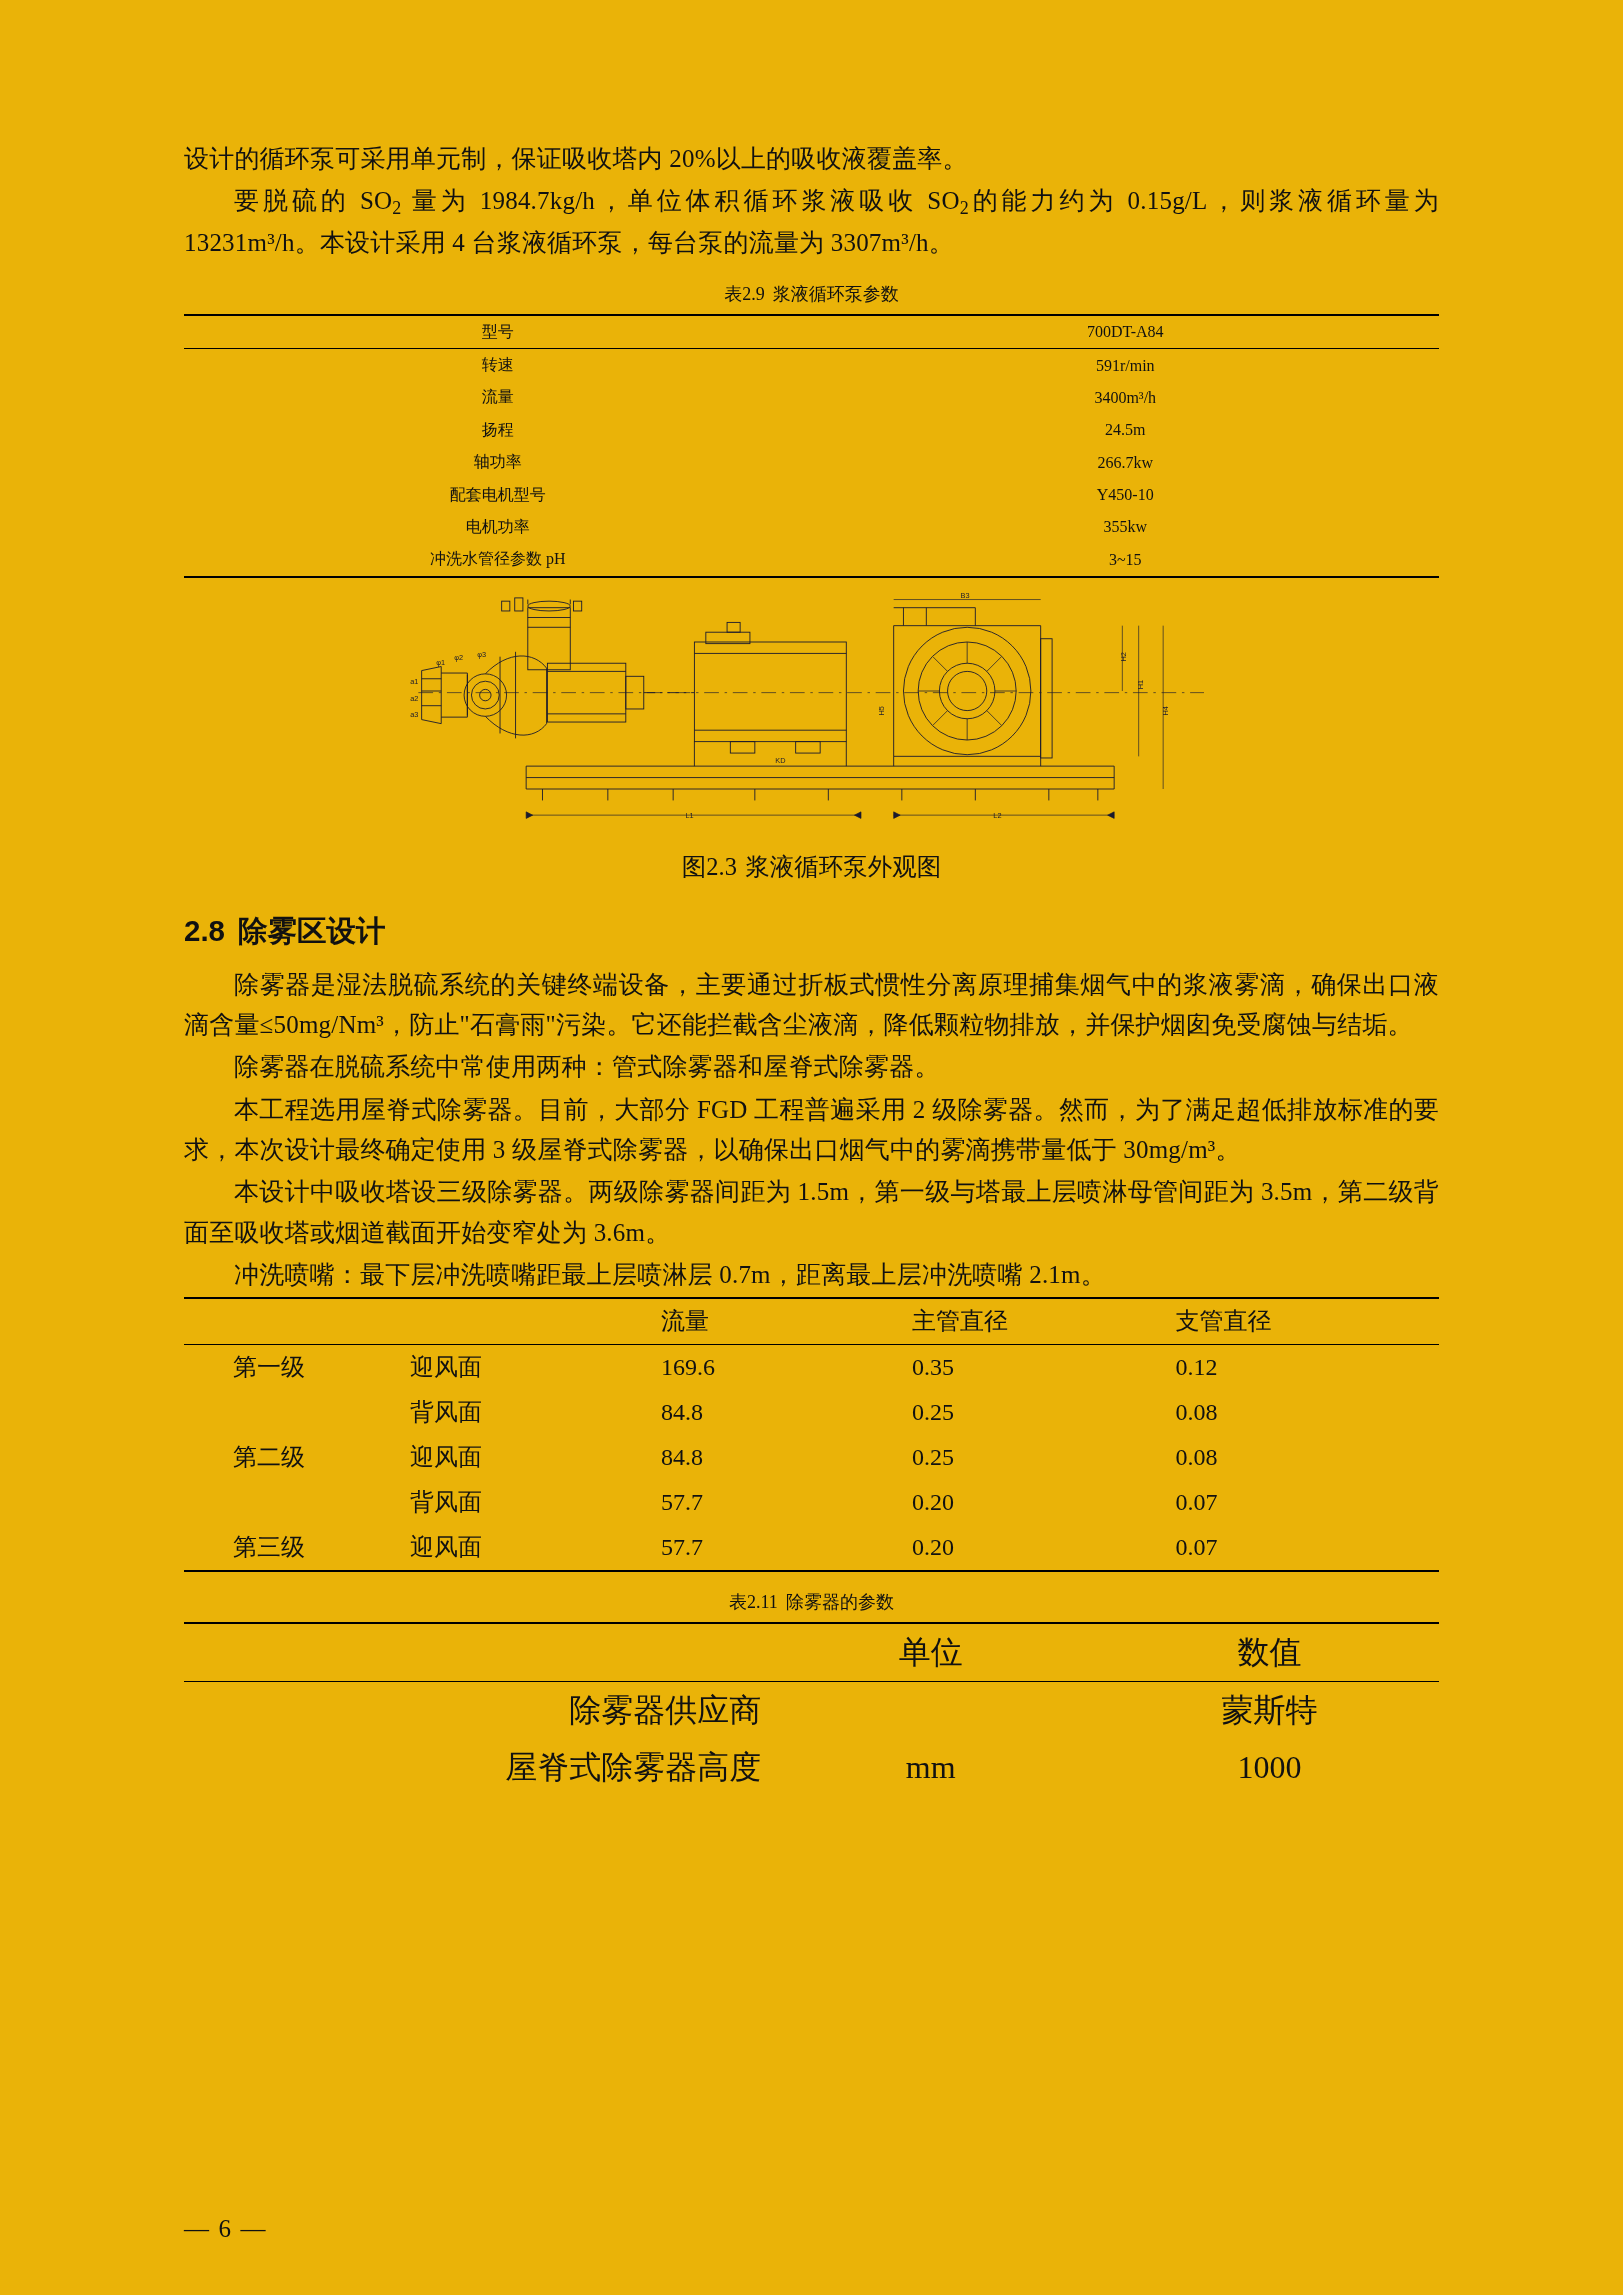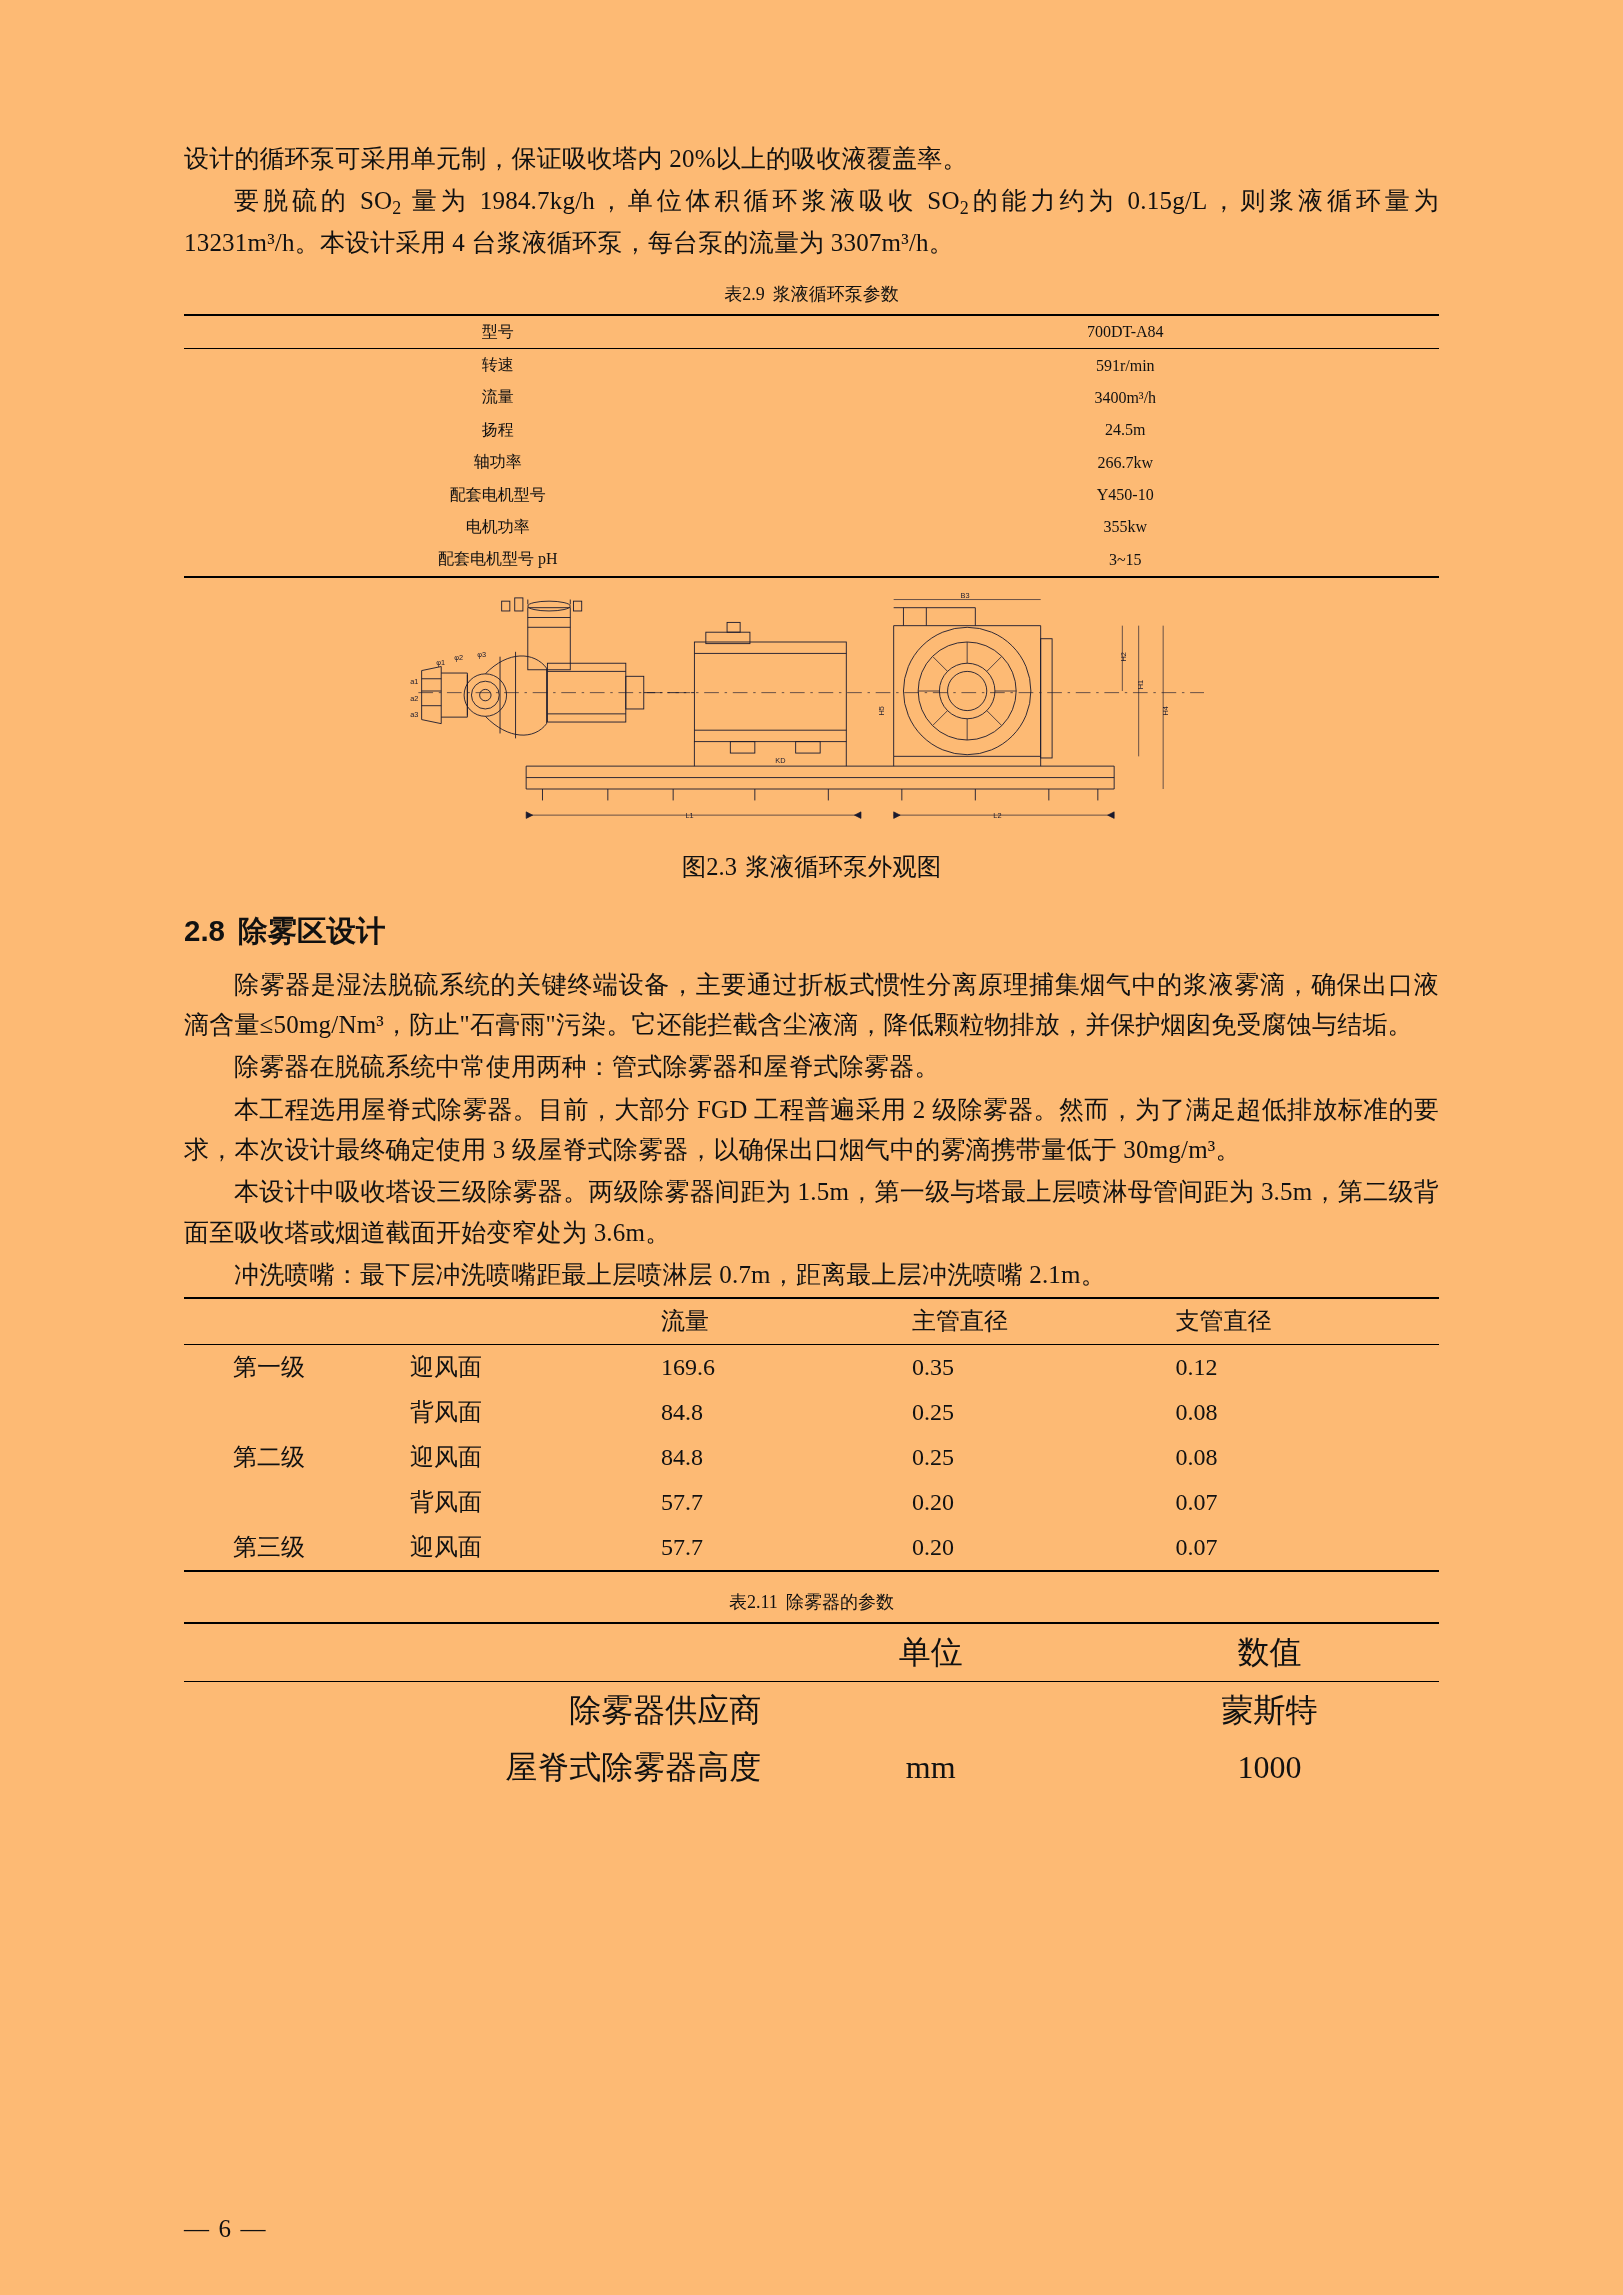--- a/index.html
+++ b/index.html
@@ -8,21 +8,21 @@
     background: #ffffff;
   }
   body {
     font-family: "Liberation Serif", "DejaVu Serif", serif;
     color: #111111;
   }
   .page {
     width: 1623px;
     height: 2295px;
     position: relative;
-    background: #fdba74;
+    background: #eab308;
     box-sizing: border-box;
     padding: 139px 184px 0 184px;
   }
   .para {
     font-size: 25px;
     line-height: 1.62;
     text-align: justify;
     text-justify: inter-ideograph;
     margin: 0 0 1.6px 0;
     letter-spacing: 0.2px;
@@ -146,21 +146,21 @@
       </tr>
       <tr>
         <td>配套电机型号</td>
         <td>Y450-10</td>
       </tr>
       <tr>
         <td>电机功率</td>
         <td>355kw</td>
       </tr>
       <tr class="t-bot">
-        <td>配套电机型号 pH</td>
+        <td>冲洗水管径参数 pH</td>
         <td>3~15</td>
       </tr>
     </tbody>
   </table>
 
   <div class="figure-wrap">
     <svg width="818" height="245" viewBox="0 0 1000 300">
       <g stroke="#1a1a2e" fill="none" stroke-width="1.1">
 
         <path d="M22 95 L22 155 L46 160 L46 90 Z"></path>

